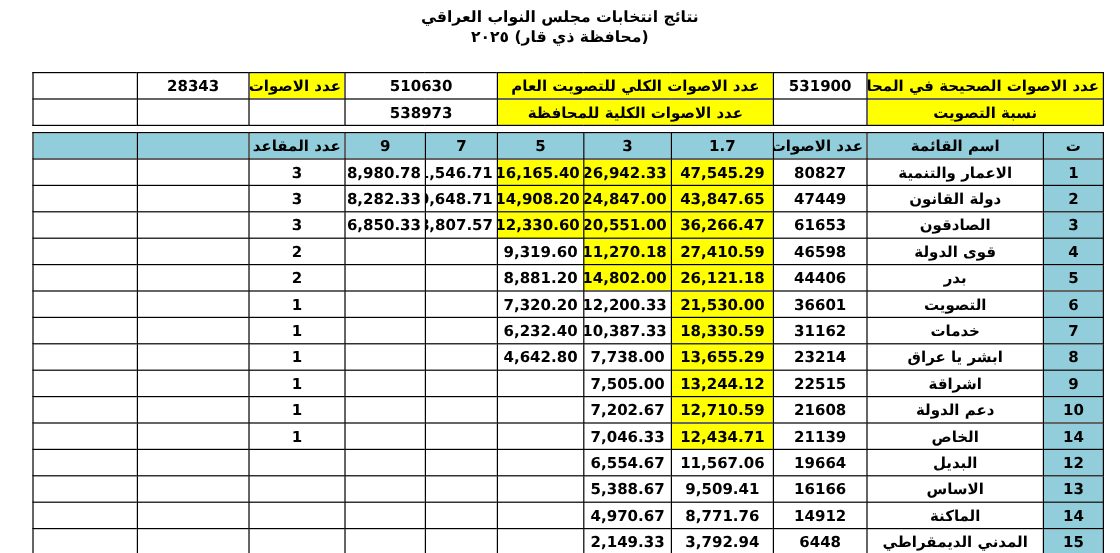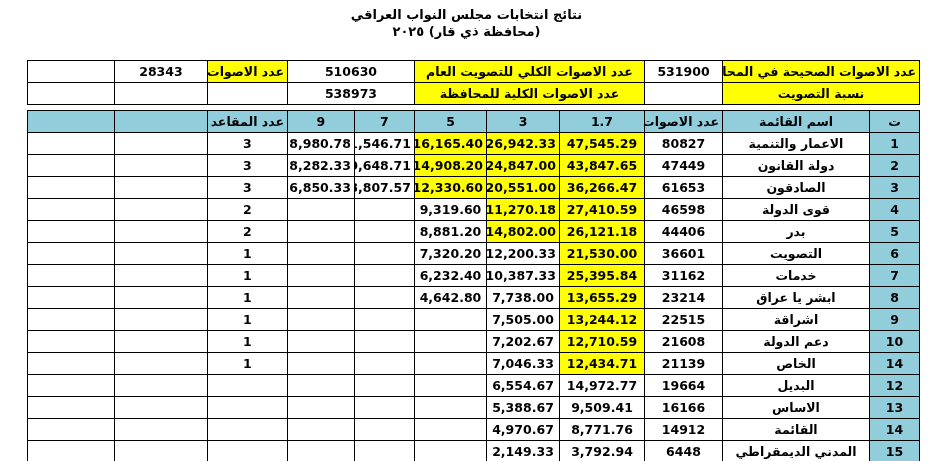--- a/index.html
+++ b/index.html
@@ -235,21 +235,21 @@
           <td class="fill-white num-sm"></td>
           <td class="fill-white num-sm"></td>
           <td class="fill-white num">1</td>
           <td class="fill-white"></td>
           <td class="fill-white"></td>
         </tr>
         <tr>
           <td class="fill-cyan num">7</td>
           <td class="fill-white t-arabic">خدمات</td>
           <td class="fill-white num">31162</td>
-          <td class="fill-yellow num-sm">25,395.84</td>
+          <td class="fill-yellow num-sm">18,330.59</td>
           <td class="fill-white num-sm">10,387.33</td>
           <td class="fill-white num-sm">6,232.40</td>
           <td class="fill-white num-sm"></td>
           <td class="fill-white num-sm"></td>
           <td class="fill-white num">1</td>
           <td class="fill-white"></td>
           <td class="fill-white"></td>
         </tr>
         <tr>
           <td class="fill-cyan num">8</td>
@@ -300,21 +300,21 @@
           <td class="fill-white num-sm"></td>
           <td class="fill-white num-sm"></td>
           <td class="fill-white num">1</td>
           <td class="fill-white"></td>
           <td class="fill-white"></td>
         </tr>
         <tr>
           <td class="fill-cyan num">12</td>
           <td class="fill-white t-arabic">البديل</td>
           <td class="fill-white num">19664</td>
-          <td class="fill-white num-sm">14,972.77</td>
+          <td class="fill-white num-sm">11,567.06</td>
           <td class="fill-white num-sm">6,554.67</td>
           <td class="fill-white num-sm"></td>
           <td class="fill-white num-sm"></td>
           <td class="fill-white num-sm"></td>
           <td class="fill-white num"></td>
           <td class="fill-white"></td>
           <td class="fill-white"></td>
         </tr>
         <tr>
           <td class="fill-cyan num">13</td>
@@ -324,21 +324,21 @@
           <td class="fill-white num-sm">5,388.67</td>
           <td class="fill-white num-sm"></td>
           <td class="fill-white num-sm"></td>
           <td class="fill-white num-sm"></td>
           <td class="fill-white num"></td>
           <td class="fill-white"></td>
           <td class="fill-white"></td>
         </tr>
         <tr>
           <td class="fill-cyan num">14</td>
-          <td class="fill-white t-arabic">القائمة</td>
+          <td class="fill-white t-arabic">الماكنة</td>
           <td class="fill-white num">14912</td>
           <td class="fill-white num-sm">8,771.76</td>
           <td class="fill-white num-sm">4,970.67</td>
           <td class="fill-white num-sm"></td>
           <td class="fill-white num-sm"></td>
           <td class="fill-white num-sm"></td>
           <td class="fill-white num"></td>
           <td class="fill-white"></td>
           <td class="fill-white"></td>
         </tr>

